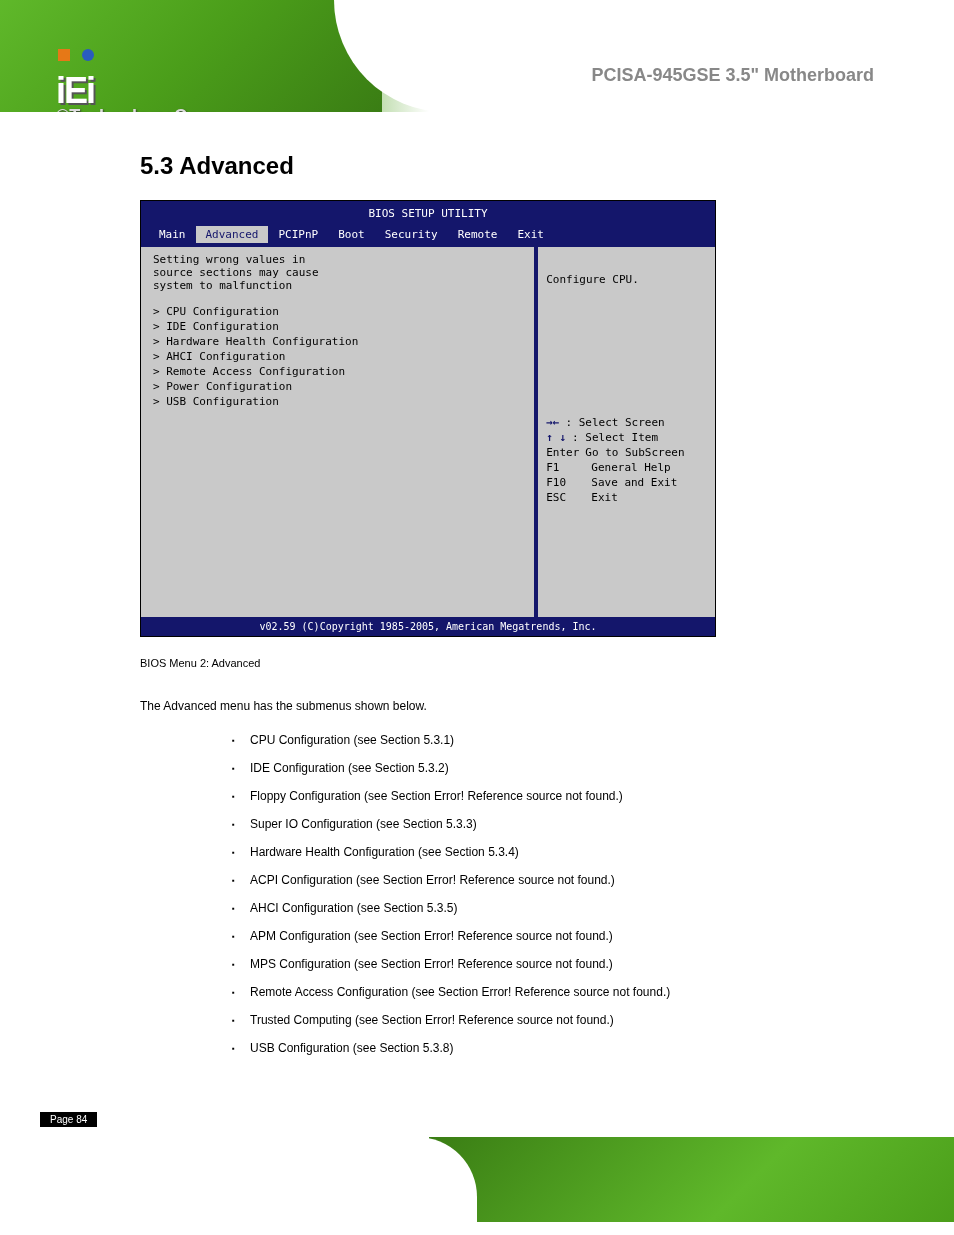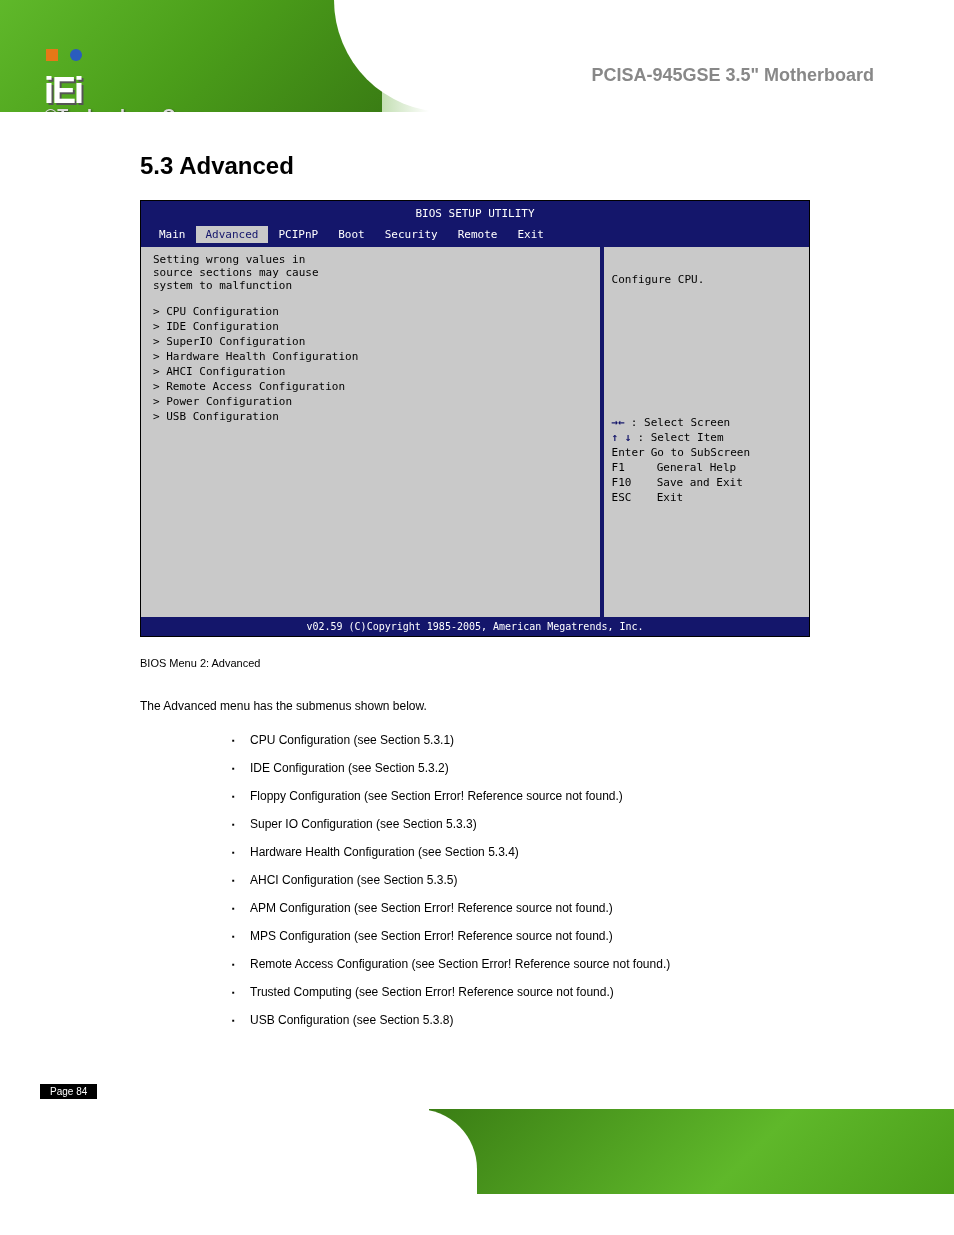--- a/index.html
+++ b/index.html
@@ -22,21 +22,21 @@
 .header-curve {
   position: absolute;
   right: 0; top: 0;
   width: 65%;
   height: 100%;
   background: #fff;
   border-radius: 0 0 0 200px;
 }
 .header-logo {
   position: absolute;
-  left: 44px;
+  left: 56px;
   top: 28px;
   z-index: 2;
 }
 .logo-text {
   font-size: 36px;
   font-weight: bold;
   color: #fff;
   letter-spacing: -2px;
 }
 .logo-ie { display: inline-block; }
@@ -68,21 +68,21 @@
   font-size: 24px;
   font-weight: bold;
   margin-bottom: 20px;
 }
 .section-desc {
   font-size: 12px;
   margin-bottom: 18px;
 }
 
 .bios-box {
-  width: 670px;
+  width: 576px;
   border: 1px solid #000;
   background: #14166b;
 }
 .bios-title {
   color: #fff;
   font-family: monospace;
   font-size: 11px;
   padding: 6px 0;
   text-align: center;
 }
@@ -224,21 +224,20 @@
       <span class="bios-tab">Exit</span>
     </div>
     <div class="bios-body">
       <div class="bios-left">
         <div>Setting wrong values in</div>
         <div>source sections may cause</div>
         <div>system to malfunction</div>
         <br>
         <div class="bios-entry bios-submenu">CPU Configuration</div>
         <div class="bios-entry bios-submenu">IDE Configuration</div>
-        <div class="bios-entry bios-submenu">SuperIO Configuration</div>
         <div class="bios-entry bios-submenu">Hardware Health Configuration</div>
         <div class="bios-entry bios-submenu">AHCI Configuration</div>
         <div class="bios-entry bios-submenu">Remote Access Configuration</div>
         <div class="bios-entry bios-submenu">Power Configuration</div>
         <div class="bios-entry bios-submenu">USB Configuration</div>
       </div>
       <div class="bios-right">
         <div>Configure CPU.</div>
         <div class="bios-help-nav">
           <div class="bios-nav-line">
@@ -264,20 +263,21 @@
 
   <p class="caption">BIOS Menu 2: Advanced</p>
   <p class="submenu-desc">The Advanced menu has the submenus shown below.</p>
 
   <ul class="submenu-list">
     <li>CPU Configuration (see Section 5.3.1)</li>
     <li>IDE Configuration (see Section 5.3.2)</li>
     <li>Floppy Configuration (see Section Error! Reference source not found.)</li>
     <li>Super IO Configuration (see Section 5.3.3)</li>
     <li>Hardware Health Configuration (see Section 5.3.4)</li>
+    <li>ACPI Configuration (see Section Error! Reference source not found.)</li>
     <li>AHCI Configuration (see Section 5.3.5)</li>
     <li>APM Configuration (see Section Error! Reference source not found.)</li>
     <li>MPS Configuration (see Section Error! Reference source not found.)</li>
     <li>Remote Access Configuration (see Section Error! Reference source not found.)</li>
     <li>Trusted Computing (see Section Error! Reference source not found.)</li>
     <li>USB Configuration (see Section 5.3.8)</li>
   </ul>
 </div>
 
 <div class="footer-pagebox">

